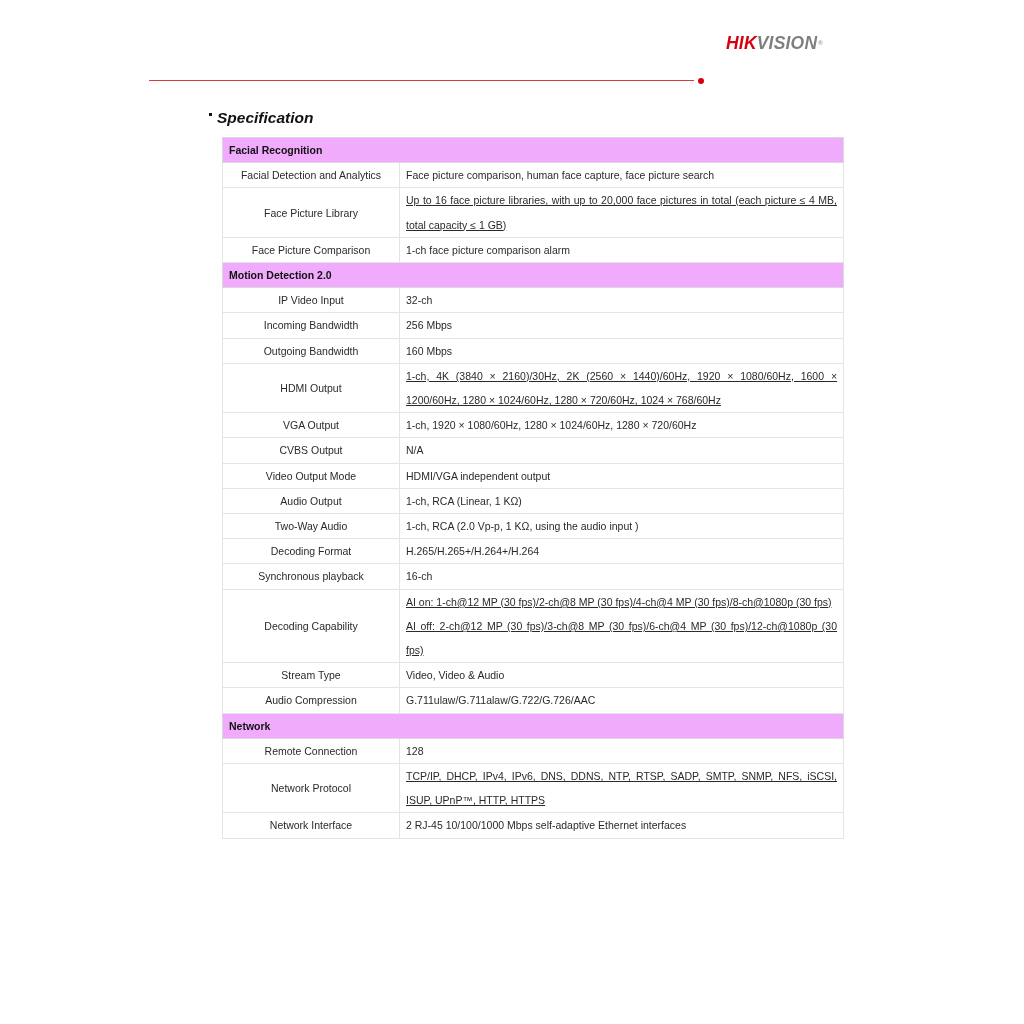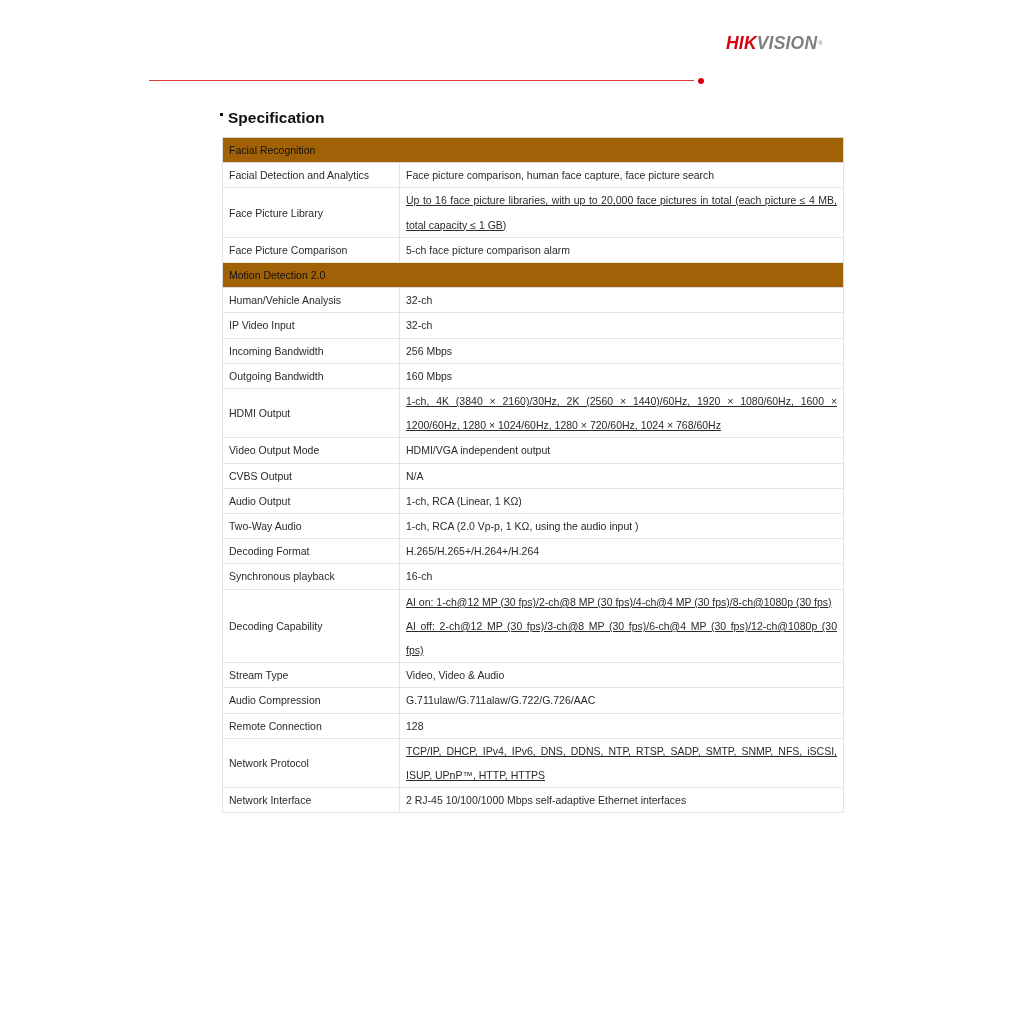--- a/index.html
+++ b/index.html
@@ -15,40 +15,40 @@
   .logo .hik { color: #d7000f; }
   .logo .vis { color: #7f7f7f; }
   .logo .reg { color: #999; font-size: 6px; vertical-align: top; font-style: normal; margin-left: 1px; }
   .rule {
     position: absolute; left: 149px; top: 80px; width: 545px; height: 1px; background: #d93b3b;
   }
   .rule-dot {
     position: absolute; left: 698px; top: 77.5px; width: 6px; height: 6px; border-radius: 50%; background: #d7000f;
   }
   .title {
-    position: absolute; left: 220px; top: 108px; font-size: 15.5px; font-weight: bold; color: #111;
-    line-height: 20px; white-space: nowrap;
+    position: absolute; left: 209px; top: 108px; font-size: 15.5px; font-weight: bold; color: #111;
+    line-height: 20px; white-space: nowrap; font-style: italic;
   }
   .title .bullet {
     display: inline-block; width: 3px; height: 3px; background: #111; vertical-align: middle;
     margin-right: 5px; position: relative; top: -4px;
   }
   table.spec {
     position: absolute; left: 222px; top: 137px; width: 621px; border-collapse: collapse;
     table-layout: fixed; font-size: 10.5px; color: #2a2a2a;
   }
   table.spec col.c1 { width: 177px; }
   table.spec col.c2 { width: 444px; }
   table.spec td {
     border: 1px solid #e4e4e4; padding: 0 6px; line-height: 24.2px; vertical-align: middle;
   }
   table.spec tr.section td {
-    background: #a16207; font-weight: normal; color: #111; border-color: #d9d9d9;
-  }
-  table.spec td.label { text-align: left; }
+    background: #f0abfc; font-weight: bold; color: #111; border-color: #d9d9d9;
+  }
+  table.spec td.label { text-align: center; }
   table.spec td.label.justify { text-align: justify; text-align-last: left; }
   table.spec td.value { text-align: left; }
   table.spec td.value.justify { text-align: justify; text-align-last: left; text-decoration: underline; }
   .line { display: block; }
 </style>
 </head>
 <body>
 
 <div class="logo">
   <span class="hik">HIK</span><span class="vis">VISION</span><span class="reg">®</span>
@@ -77,66 +77,66 @@
       </tr>
       <tr>
         <td class="label">Face Picture Library</td>
         <td class="value justify">
           <span class="line">Up to 16 face picture libraries, with up to 20,000 face pictures in total (each picture ≤ 4 MB, total capacity ≤ 1 GB)</span>
         </td>
       </tr>
       <tr>
         <td class="label">Face Picture Comparison</td>
         <td class="value">
-          <span class="line">5-ch face picture comparison alarm</span>
+          <span class="line">1-ch face picture comparison alarm</span>
         </td>
       </tr>
       <tr class="section">
         <td colspan="2">Motion Detection 2.0</td>
       </tr>
       <tr>
-        <td class="label">Human/Vehicle Analysis</td>
+        <td class="label">IP Video Input</td>
         <td class="value">
           <span class="line">32-ch</span>
         </td>
       </tr>
       <tr>
-        <td class="label">IP Video Input</td>
-        <td class="value">
-          <span class="line">32-ch</span>
-        </td>
-      </tr>
-      <tr>
         <td class="label">Incoming Bandwidth</td>
         <td class="value">
           <span class="line">256 Mbps</span>
         </td>
       </tr>
       <tr>
         <td class="label">Outgoing Bandwidth</td>
         <td class="value">
           <span class="line">160 Mbps</span>
         </td>
       </tr>
       <tr>
         <td class="label">HDMI Output</td>
         <td class="value justify">
           <span class="line">1-ch, 4K (3840 × 2160)/30Hz, 2K (2560 × 1440)/60Hz, 1920 × 1080/60Hz, 1600 × 1200/60Hz, 1280 × 1024/60Hz, 1280 × 720/60Hz, 1024 × 768/60Hz</span>
         </td>
       </tr>
       <tr>
+        <td class="label">VGA Output</td>
+        <td class="value">
+          <span class="line">1-ch, 1920 × 1080/60Hz, 1280 × 1024/60Hz, 1280 × 720/60Hz</span>
+        </td>
+      </tr>
+      <tr>
+        <td class="label">CVBS Output</td>
+        <td class="value">
+          <span class="line">N/A</span>
+        </td>
+      </tr>
+      <tr>
         <td class="label">Video Output Mode</td>
         <td class="value">
           <span class="line">HDMI/VGA independent output</span>
-        </td>
-      </tr>
-      <tr>
-        <td class="label">CVBS Output</td>
-        <td class="value">
-          <span class="line">N/A</span>
         </td>
       </tr>
       <tr>
         <td class="label">Audio Output</td>
         <td class="value">
           <span class="line">1-ch, RCA (Linear, 1 KΩ)</span>
         </td>
       </tr>
       <tr>
         <td class="label">Two-Way Audio</td>
@@ -168,20 +168,23 @@
         <td class="value">
           <span class="line">Video, Video &amp; Audio</span>
         </td>
       </tr>
       <tr>
         <td class="label">Audio Compression</td>
         <td class="value">
           <span class="line">G.711ulaw/G.711alaw/G.722/G.726/AAC</span>
         </td>
       </tr>
+      <tr class="section">
+        <td colspan="2">Network</td>
+      </tr>
       <tr>
         <td class="label">Remote Connection</td>
         <td class="value">
           <span class="line">128</span>
         </td>
       </tr>
       <tr>
         <td class="label">Network Protocol</td>
         <td class="value justify">
           <span class="line">TCP/IP, DHCP, IPv4, IPv6, DNS, DDNS, NTP, RTSP, SADP, SMTP, SNMP, NFS, iSCSI, ISUP, UPnP™, HTTP, HTTPS</span>

